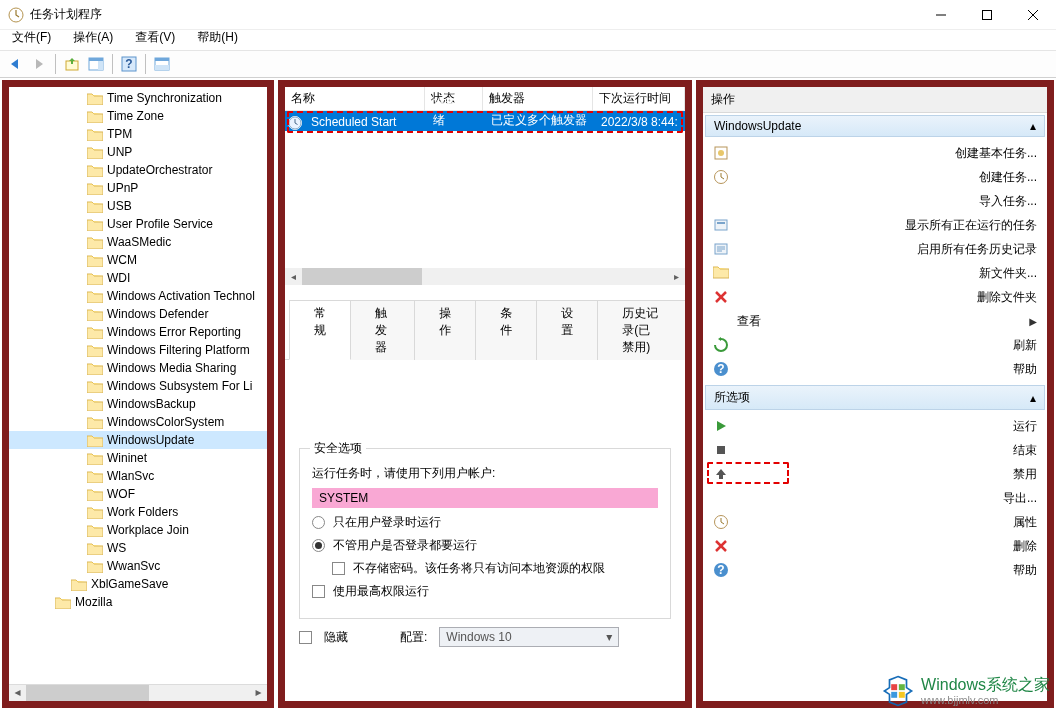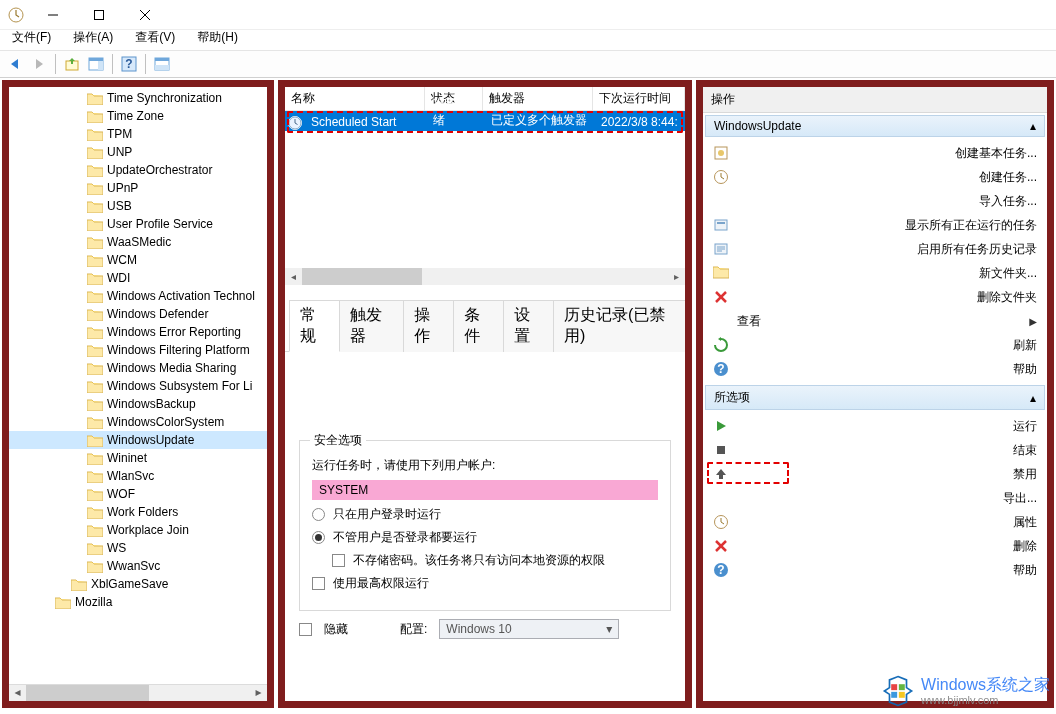--- a/index.html
+++ b/index.html
@@ -34,21 +34,21 @@
 .task-row { display: flex; align-items: flex-end; height: 20px; background: #0078d7; color: #fff; }
 .task-row .clock-icon { width:16px; height:16px; margin:0 2px;}
 .task-row div.cell { padding: 2px 6px; font-size:12px;}
 .red-dash { position:absolute; border: 2px dashed #e30000; border-radius:2px; pointer-events:none;}
 .mid-scroll { height: 17px; background: #f0f0f0; display:flex; align-items:center;}
 .mid-scroll .arrow { width:17px; height:17px; display:flex; align-items:center;justify-content:center; background:#f0f0f0; font-size:10px; color:#606060;}
 .mid-scroll .track { flex:1; background:#f0f0f0; height:100%; position:relative;}
 .mid-scroll .thumb { position:absolute; left:0; width:120px; height:100%; background:#cdcdcd;}
 .mid-bottom { flex:1; margin-top:14px; display:flex; flex-direction:column;}
 .tabs { display:flex; border-bottom:1px solid #d9d9d9; padding-left:4px;}
-.tab { padding:4px 10px; border:1px solid #d9d9d9; border-bottom:none; background:#fff; margin-right:-1px; font-size:16px; position:relative; top:1px;}
+.tab { padding:4px 24px; border:1px solid #d9d9d9; border-bottom:none; background:#fff; margin-right:-1px; font-size:12px; position:relative; top:1px;}
 .tab.active { background:#fff; border-bottom:1px solid #fff; z-index:2;}
 .tab.inactive { background:#f7f7f7;}
 .tab-body { flex:1; padding:8px 14px; overflow:hidden;}
 .groupbox { border:1px solid #d9d9d9; padding:10px 12px 12px 12px; margin-top:80px; position:relative;}
 .groupbox .legend { position:absolute; top:-9px; left:10px; background:#fff; padding:0 4px; font-size:12px;}
 .form-row { display:flex; align-items:center; margin:6px 0; font-size:12px; gap:8px;}
 .radio { width:13px; height:13px; border:1px solid #888; border-radius:50%; display:inline-flex; align-items:center; justify-content:center; flex-shrink:0; background:#fff;}
 .radio.checked::after { content:""; width:7px; height:7px; background:#333; border-radius:50%;}
 .checkbox { width:13px; height:13px; border:1px solid #888; display:inline-block; flex-shrink:0; background:#fff;}
 .readonly-field { background:#f9a8d4; border:1px solid transparent; padding:2px 6px; flex:1;}
@@ -56,34 +56,35 @@
 .combo { border:1px solid #abadb3; background:#eef1f5; padding:2px 6px; width:180px; display:flex; justify-content:space-between; align-items:center; color:#555;}
 .right .header { background:#f0f0f0; border-bottom:1px solid #d9d9d9; padding:4px 8px; font-size:12px;}
 .right .section-header { background:linear-gradient(#eaf3fb,#d6e9f8); border:1px solid #bcd3e8; padding:3px 8px; display:flex; justify-content:space-between; align-items:center; margin:2px;}
 .action-list { padding: 2px 2px;}
 .action-item { display:flex; align-items:center; padding:3px 8px; gap:8px; height:24px;justify-content:space-between;}
 .action-item .ai-icon { width:16px; height:16px; flex-shrink:0;}
 .action-item .arrow-r { margin-left:auto; font-size:10px; color:#333;}
 .watermark { position:absolute; right:6px; bottom:6px; display:flex; align-items:center; gap:6px; opacity:0.95;}
 .watermark .logo { width:34px; height:34px;}
 .watermark .wm-text { display:flex; flex-direction:column; line-height:1.1;}
-.watermark .wm-text .l1 { color:#3b82f6; font-size:16px; font-weight:300;}
+.watermark .wm-text .l1 { color:#15803d; font-size:16px; font-weight:300;}
 .watermark .wm-text .l2 { color:#888; font-size:11px;}
 svg { display:block;}
 </style>
 </head>
 <body>
 
 <div class="titlebar">
   <span class="icon">
     <svg viewBox="0 0 16 16">
         <circle cx="8" cy="8" r="7" fill="#fff" stroke="#b59450"></circle>
         <path d="M8 3v5l3 2" stroke="#9a7a30" fill="none" stroke-width="1.2"></path>
       </svg>
   </span>
+  <span class="title">任务计划程序</span>
   <div class="win-controls">
     <div>
         <svg width="10" height="10">
           <line x1="0" y1="5" x2="10" y2="5" stroke="#000"></line>
         </svg>
       </div>
     <div>
         <svg width="10" height="10">
           <rect x="0.5" y="0.5" width="9" height="9" fill="none" stroke="#000"></rect>
         </svg>

